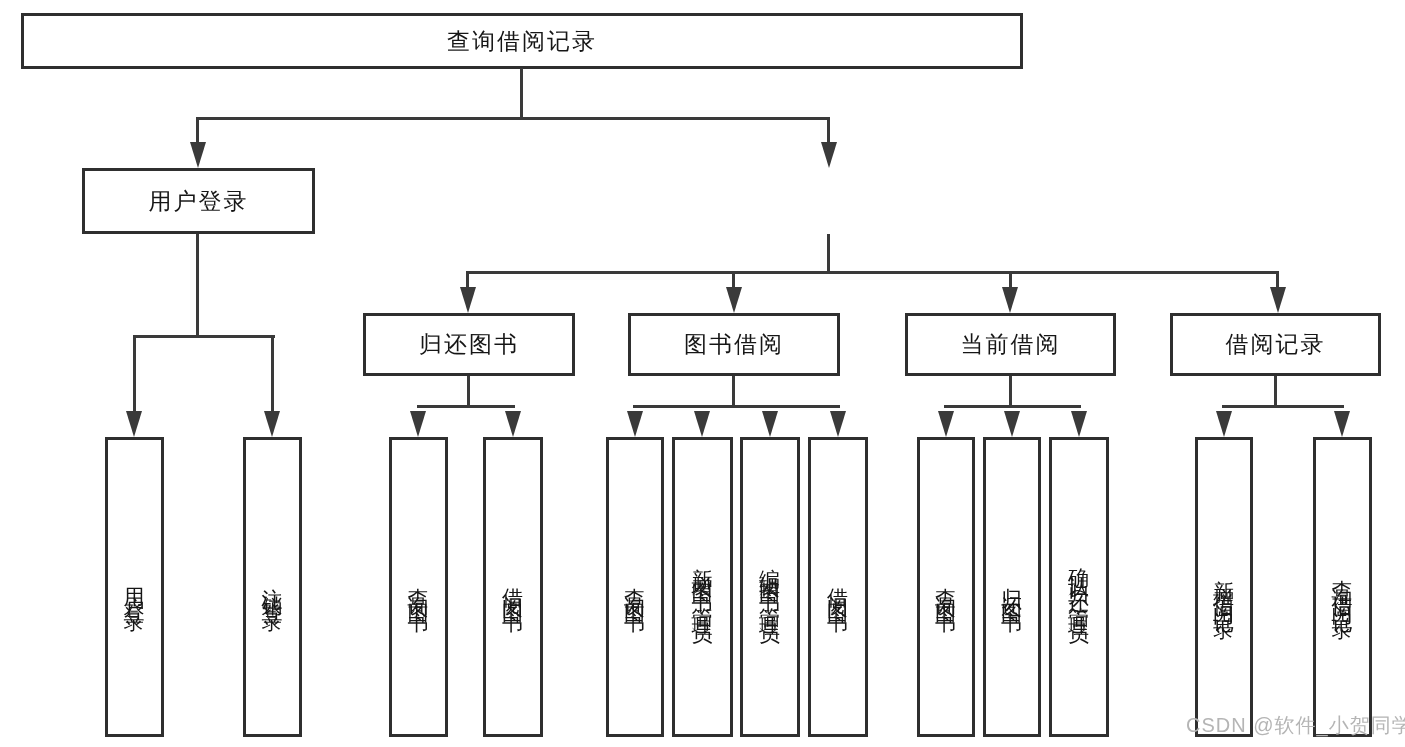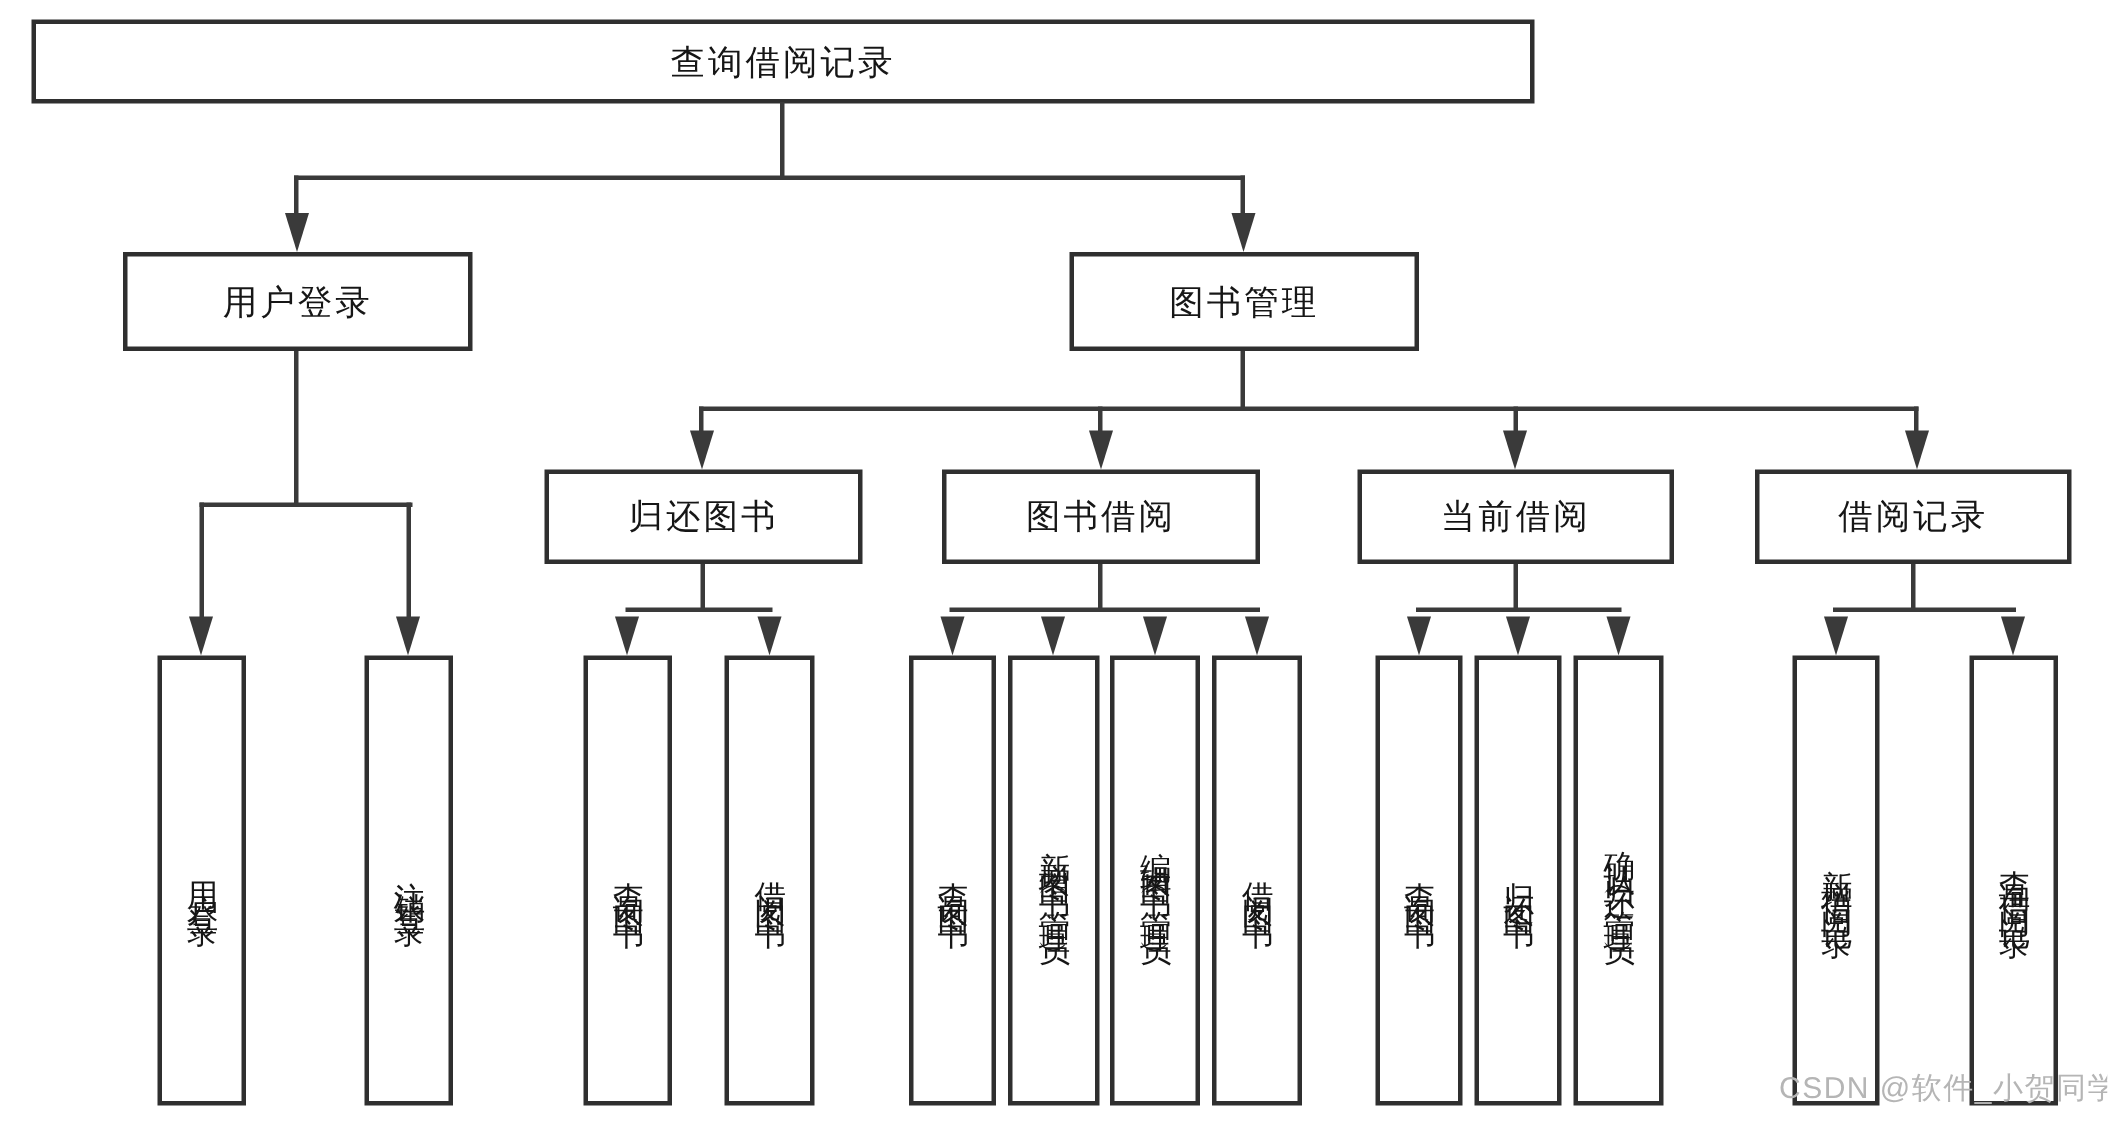--- a/index.html
+++ b/index.html
@@ -59,23 +59,20 @@
 <body>
 
 <div id="canvas">
 
   <div class="hbox root-box" style="left:21px;top:13px;width:1002px;height:56px">
     <span>查询借阅记录</span>
   </div>
 
   <div class="hbox" style="left:82px;top:168px;width:233px;height:66px">
     <span>用户登录</span>
-  </div>
-  <div class="hbox" style="left:713px;top:168px;width:233px;height:66px">
-    <span>图书管理</span>
   </div>
 
   <div class="hbox" style="left:363px;top:313px;width:212px;height:63px">
     <span>归还图书</span>
   </div>
   <div class="hbox" style="left:628px;top:313px;width:212px;height:63px">
     <span>图书借阅</span>
   </div>
   <div class="hbox" style="left:905px;top:313px;width:211px;height:63px">
     <span>当前借阅</span>

